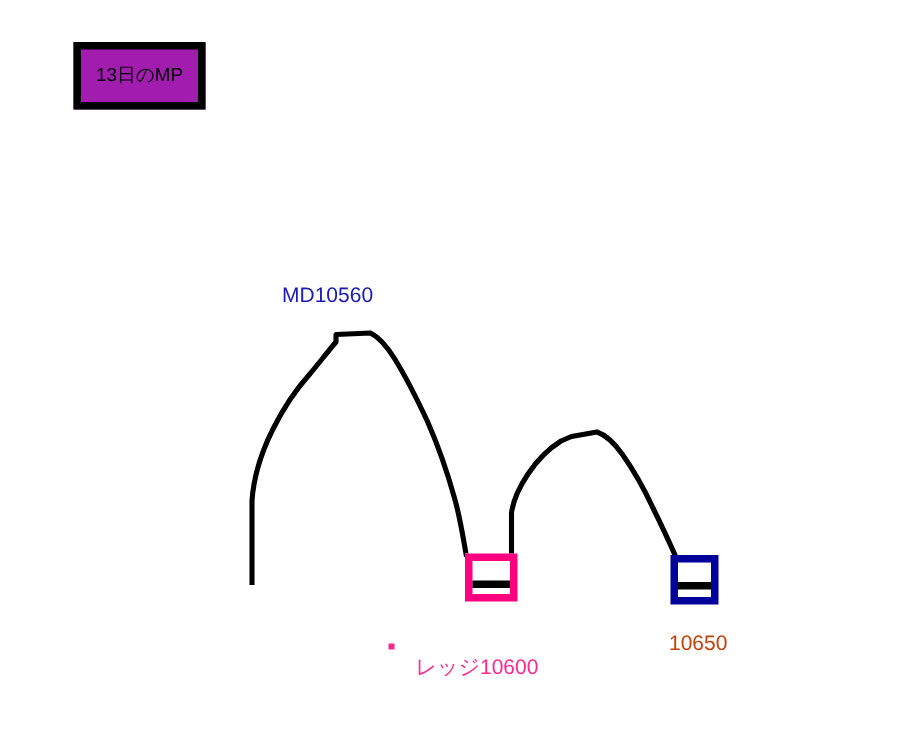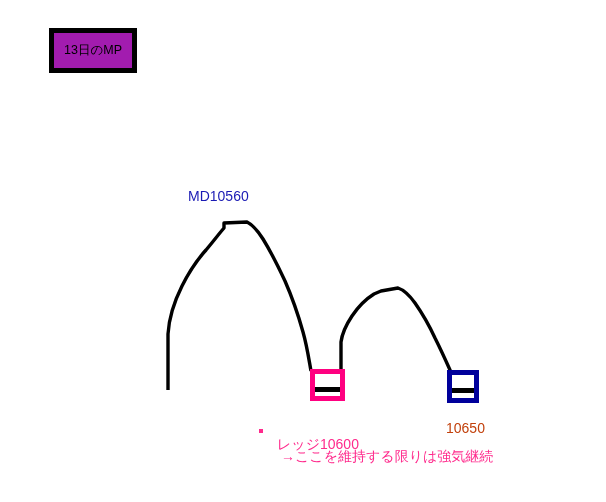--- a/index.html
+++ b/index.html
@@ -193,15 +193,14 @@
   </div>
 
   <div class="annot annot-md">MD10560</div>
 
   <div class="bullet-dot"></div>
 
   <div class="annot annot-ledge">レッジ10600</div>
 
   <div class="annot annot-10650">10650</div>
 
-  <div class="annot annot-keep">→ここを維持する限りは強気継続</div>
 
 </div>
 
 </body></html>

